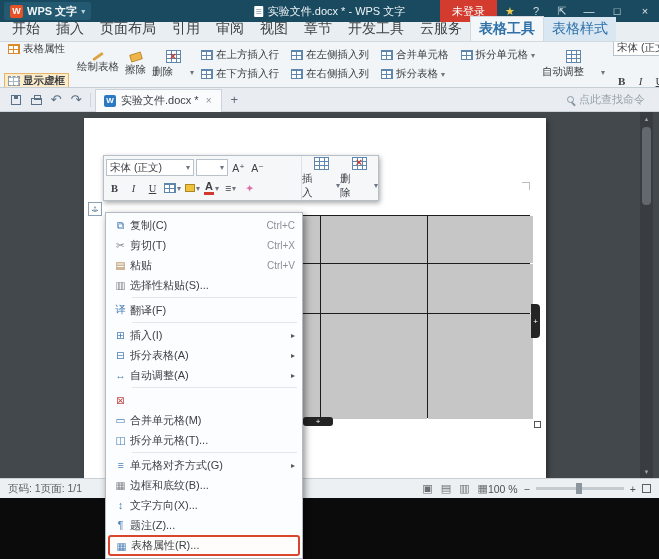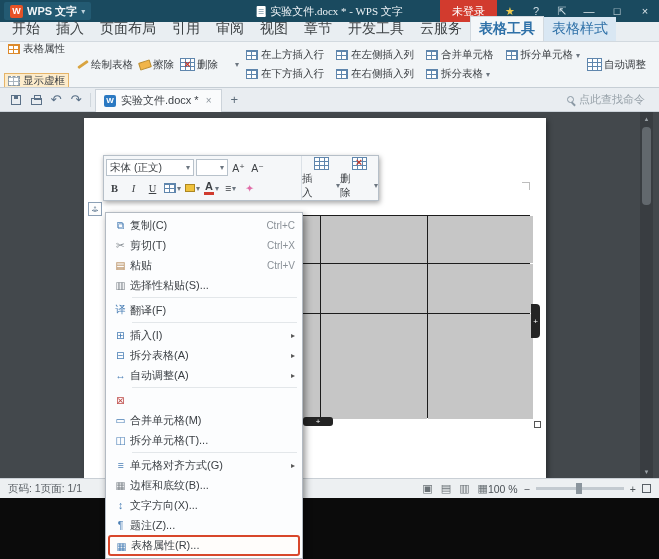--- a/index.html
+++ b/index.html
@@ -10,21 +10,21 @@
   
   .titlebar { position:absolute; left:0; top:0; width:100%; height:22px; background:#1a4a5f;
               display:flex; align-items:center; color:#e9eff3; }
   .logo { display:flex; align-items:center; gap:4px; height:18px; margin-left:4px; padding:0 6px;
           background:#235a72; border-radius:2px; }
   .wbadge { width:13px; height:13px; background:#e65226; border-radius:2px; color:#fff;
             font-weight:bold; font-size:9px; display:flex; align-items:center; justify-content:center; }
   .logo-txt { font-size:11px; font-weight:bold; color:#f2f6f8; }
   .tb-caret { font-size:8px; color:#bcd0da; }
   .win-title { position:absolute; left:50%; transform:translateX(-50%); display:flex; align-items:center; gap:5px;
-               color:#eef3f6; font-size:11px; white-space:nowrap;font-family:Liberation Serif, serif; }
+               color:#eef3f6; font-size:11px; white-space:nowrap; }
   .doc-ico { width:9px; height:11px; background:#fff; border-radius:1px;
              box-shadow:inset 0 -2px 0 #fff; position:relative; }
   .doc-ico::after { content:""; position:absolute; left:2px; top:2px; width:5px; height:6px;
                     background:repeating-linear-gradient(0deg,#9fb4c0,#9fb4c0 1px,transparent 1px,transparent 2px); }
   .tb-right { margin-left:auto; display:flex; align-items:stretch; height:100%; }
   .login { background:#d23b2e; color:#fff; display:flex; align-items:center; padding:0 12px; font-size:11px; }
   .tb-ico { width:26px; display:flex; align-items:center; justify-content:center; color:#cfdde4; font-size:11px; }
   .tb-ico.star { color:#ecc84e; }
   .winbtn { width:28px; display:flex; align-items:center; justify-content:center; color:#dfe8ec; font-size:11px; }
 
@@ -35,22 +35,22 @@
   .rtab.ctx { color:#2f71a8; background:#d9e7f3; }
   .rtab.ctx.active { background:#f4f7f9; border:1px solid #d2d9df; border-bottom:none; font-weight:bold; }
 
   
   .ribbon { position:absolute; top:42px; left:0; width:100%; height:46px; background:#f2f5f7;
             border-bottom:1px solid #c6ced5; display:flex; align-items:stretch; padding:2px 3px; overflow:hidden; }
   .rsep { width:1px; background:#d9dfe4; margin:3px 2px; }
   .rcol { display:flex; flex-direction:column; justify-content:center; gap:16px; padding:0 1px; }
   .smallbtn { display:flex; align-items:center; gap:3px; height:19px; padding:0 3px; font-size:10.5px;
               color:#3d4145; white-space:nowrap; border:1px solid transparent; }
-  .smallbtn.pressed { background:#fdeccb; border-color:#e5b469; }
-  .bigbtn { display:flex; align-items:center; gap:2px;
+  .smallbtn.pressed { background:#fdeccb; border-color:#e5b469;font-weight:bold; }
+  .bigbtn { display:flex; flex-direction:column; align-items:center; justify-content:center; gap:2px;
             padding:1px 3px; font-size:10.5px; color:#3d4145; white-space:nowrap; }
   .lblrow { display:flex; align-items:center; gap:17px; }
   .caret { font-size:8px; color:#6c7680; }
   .rgrid2 { display:grid; grid-template-columns:auto auto; grid-auto-rows:19px; column-gap:4px; align-content:center; }
   .combo { display:flex; align-items:center; justify-content:space-between; background:#fff;
            border:1px solid #b8c2cb; height:17px; padding:0 3px; font-size:10.5px; color:#3d4145; }
   .fmt { width:17px; height:17px; display:flex; align-items:center; justify-content:center;
          font-size:11px; color:#3d4145; }
   .fmt.b { font-weight:bold; font-family:"Liberation Serif",serif; }
   .fmt.i { font-style:italic; font-family:"Liberation Serif",serif; }

